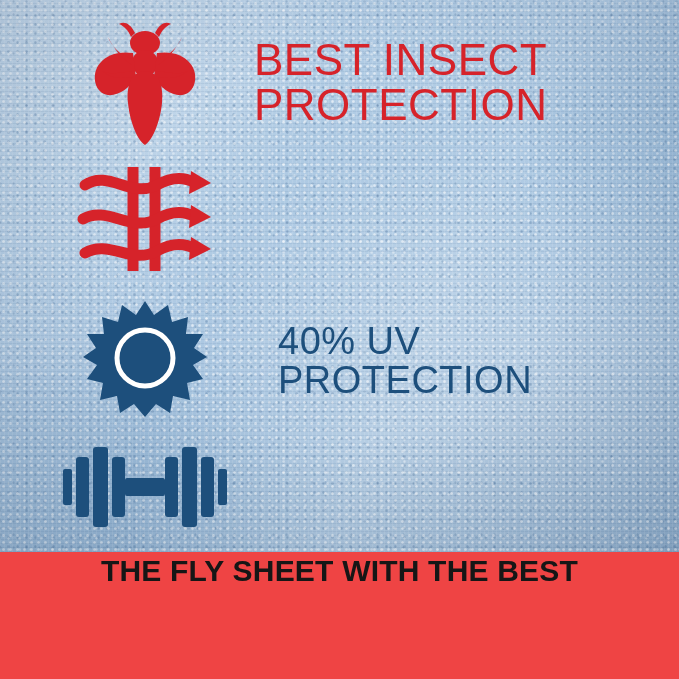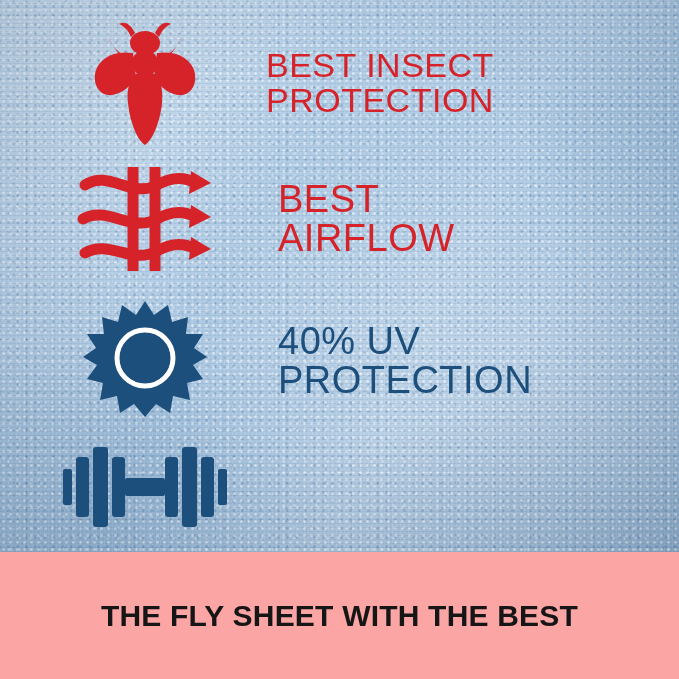--- a/index.html
+++ b/index.html
@@ -101,37 +101,36 @@
     white-space: pre-line;
   }
   .label.red   { color: #d6232a; }
   .label.navy  { color: #1d4f7c; }
 
   #row-0 { left: 60px;  top: 18px;  height: 130px; }
   #row-1 { left: 60px;  top: 158px; height: 122px; }
   #row-2 { left: 60px;  top: 296px; height: 130px; }
   #row-3 { left: 60px;  top: 432px; height: 110px; }
 
-  #row-0 .label { font-size: 34px; margin-left: 36px; }
+  #row-0 .label { font-size: 44px; margin-left: 24px; }
   #row-1 .label { font-size: 38px; margin-left: 48px; }
   #row-2 .label { font-size: 38px; margin-left: 48px; }
   #row-3 .label { font-size: 38px; margin-left: 40px; }
 
   
   .caption-band {
     position: absolute;
     left: 0;
     top: 552px;
     width: 679px;
     height: 127px;
-    background: #fca5a5;
+    background: #ef4444;
     display: flex;
     flex-direction: column;
     align-items: center;
-    justify-content: center;
   }
   .caption-line {
     font-family: "Liberation Sans", sans-serif;
     font-weight: bold;
     color: #161616;
     font-size: 30px;
     letter-spacing: 0.2px;
     line-height: 1.25;
     text-align: center;
     white-space: nowrap;
@@ -192,22 +191,20 @@
 
             <path d="M10 90 C34 76, 56 102, 82 88 C98 79, 110 80, 120 86"></path>
           </g>
           <g fill="#d6232a">
             <path d="M116 8 L136 20 L114 31 Z"></path>
             <path d="M116 42 L136 54 L114 65 Z"></path>
             <path d="M116 74 L136 86 L114 97 Z"></path>
           </g>
         </svg>
       </div>
-      <div class="label red">BEST
-AIRFLOW</div>
     </div>
 
     <div class="row" id="row-2">
       <div class="icon-cell">
         <svg width="124" height="124" viewBox="0 0 124 124" aria-hidden="true">
           <polygon fill="#1d4f7c" points="62,2 71,16 85,6 89,23 105,18 103,35 120,35 111,49 124,58 110,66 120,80 104,84 107,101 90,97 87,114 73,105 62,118 51,105 37,114 34,97 17,101 20,84 4,80 14,66 0,58 13,49 4,35 21,35 19,18 35,23 39,6 53,16"></polygon>
           <circle cx="62" cy="59" r="28" fill="none" stroke="#ffffff" stroke-width="5"></circle>
           <circle cx="62" cy="59" r="25" fill="#1d4f7c"></circle>
         </svg>
       </div>

